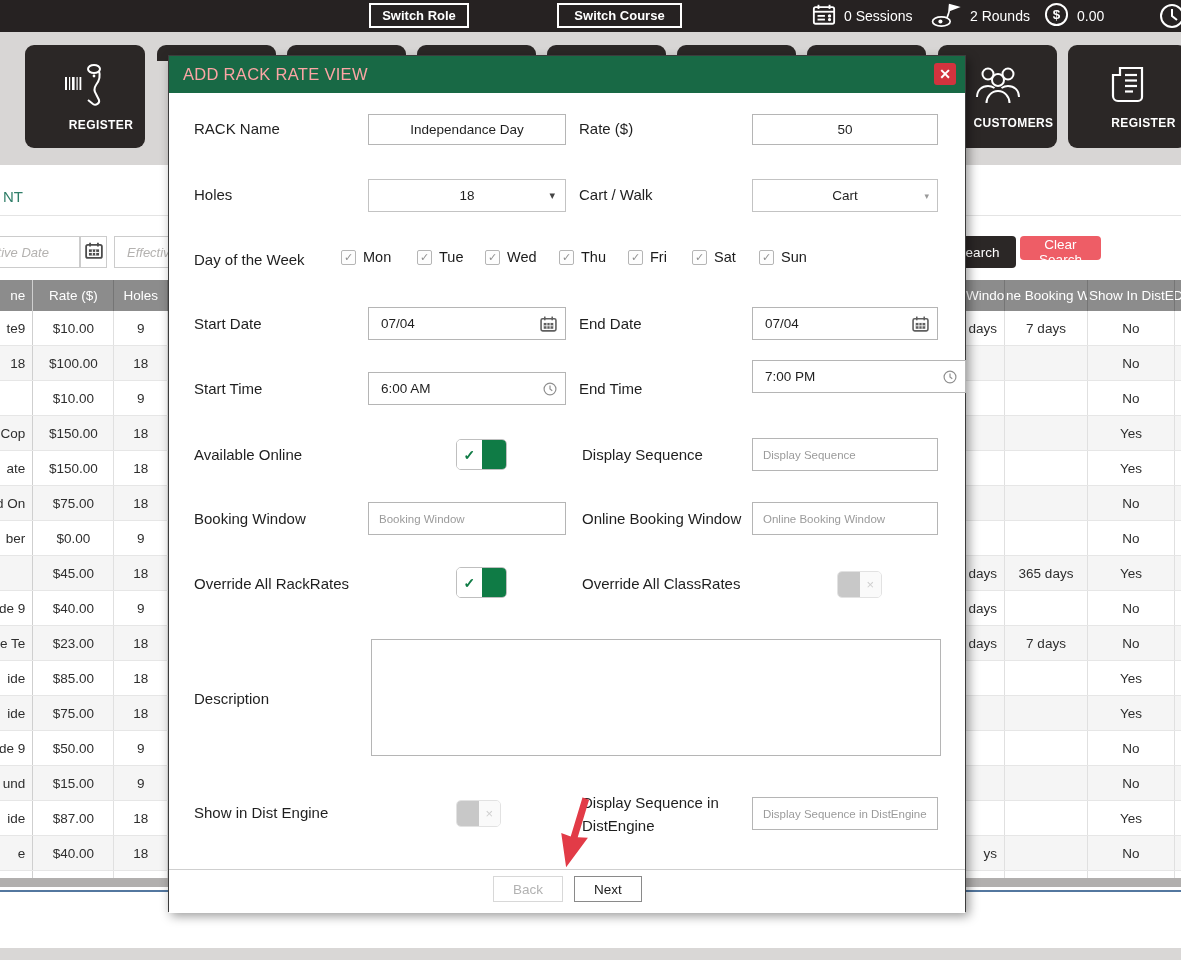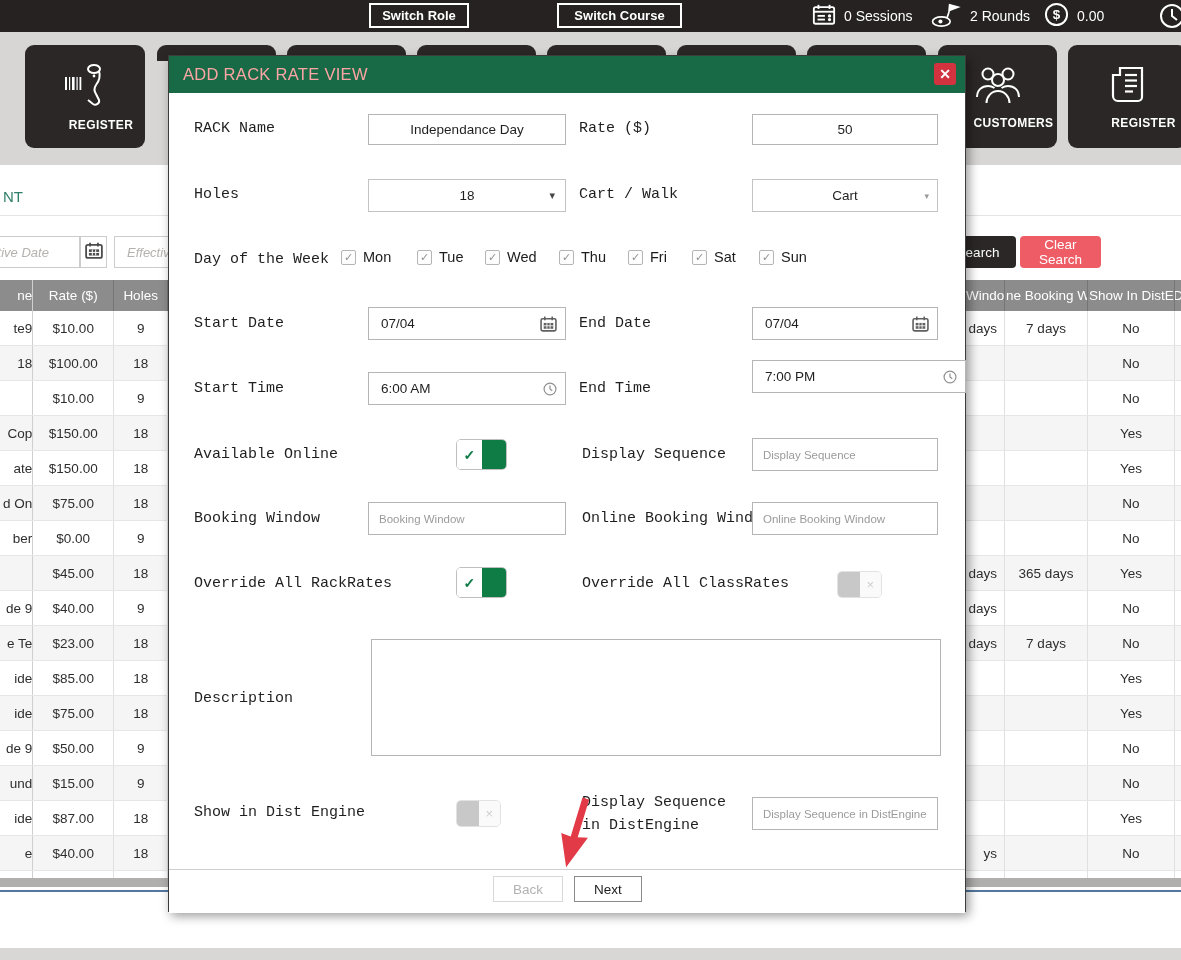--- a/index.html
+++ b/index.html
@@ -31,53 +31,53 @@
   .page-divider{position:absolute;left:0;top:215px;width:1181px;height:1px;background:#e4e4e4;z-index:1;}
   .filter-input{position:absolute;top:236px;height:32px;border:1px solid #ccc;box-sizing:border-box;
                 font-family:inherit;font-style:italic;font-size:13px;color:#555;padding-left:12px;z-index:1;background:#fff;}
   .filter-input::placeholder{color:#b4b2b0;font-style:italic;}
   .fi-1{left:-45px;width:125px;}
   .fi-cal{position:absolute;left:80px;top:236px;width:27px;height:32px;border:1px solid #ccc;box-sizing:border-box;
           background:#fff;display:flex;align-items:center;justify-content:center;z-index:1;cursor:pointer;}
   .fi-2{left:114px;width:120px;}
   .btn-search{position:absolute;left:940px;top:236px;width:76px;height:32px;background:#2b2726;color:#fff;
               border:none;border-radius:4px;font-family:inherit;font-size:13.5px;z-index:1;cursor:pointer;}
-  .btn-clear{position:absolute;left:1020px;top:236px;width:81px;height:32px;background:#ee5d66;color:#fff;
+  .btn-clear{position:absolute;left:1020px;top:236px;width:81px;height:24px;background:#ee5d66;color:#fff;
              border:none;border-radius:4px;font-family:inherit;font-size:13.5px;z-index:1;cursor:pointer;}
   
   .thead{position:absolute;top:280px;height:31px;display:flex;background:#8c8c8c;z-index:1;box-sizing:border-box;}
   .thead-left{left:0;width:168px;}
   .thead-right{left:966px;width:215px;}
   .th{display:flex;align-items:center;color:#fff;font-size:13.5px;box-sizing:border-box;
       border-right:1px solid #757575;overflow:hidden;white-space:nowrap;justify-content:center;}
   .tbody{position:absolute;top:311px;overflow:hidden;z-index:1;height:567px;}
   .tbody-left{left:0;width:168px;}
   .tbody-right{left:966px;width:215px;}
   .trow{display:flex;height:35px;background:#fff;border-bottom:1px solid #e6e6e6;box-sizing:border-box;}
   .trow.alt{background:#f5f5f5;}
   .tc{display:flex;align-items:center;justify-content:center;font-size:13.5px;color:#2e2e2e;
       border-right:1px solid #e0e0e0;box-sizing:border-box;overflow:hidden;white-space:nowrap;}
-  .c-name{width:34px;justify-content:flex-end;padding-right:0;border-right:1px solid #cfcfcf;}
+  .c-name{width:34px;justify-content:flex-end;padding-right:7px;border-right:1px solid #cfcfcf;}
   .c-rate{width:83px;}.c-holes{width:55px;}.c-ext{flex:1;border-right:none;}
   .c-bw{width:39px;justify-content:flex-end;padding-right:7px;}
   .c-obw{width:83px;}.c-dist{width:87px;}.c-d{width:6px;border-right:none;}
   .th.c-name{justify-content:flex-end;}
   .th.c-bw{justify-content:flex-start;padding:0;}
   .th.c-obw,.th.c-dist{justify-content:flex-start;padding-left:1px;}
   .hscrollbar{position:absolute;left:0;top:878px;width:1181px;height:9px;background:#b1afae;z-index:1;cursor:pointer;}
   .blue-line{position:absolute;left:0;top:890px;width:1181px;height:2px;background:#53779f;z-index:1;}
   .bottom-strip{position:absolute;left:0;top:948px;width:1181px;height:12px;background:#d9d7d6;z-index:1;}
   
   .modal{position:absolute;left:168px;top:55px;width:798px;height:857px;background:#fff;z-index:10;
          border:1px solid #3c3c3c;box-sizing:border-box;box-shadow:3px 4px 10px rgba(0,0,0,.4);}
   .m-header{position:absolute;left:0;top:0;width:100%;height:37px;background:#186945;}
   .m-title{position:absolute;left:14px;top:0;line-height:37px;color:#fca5a5;font-size:16.5px;letter-spacing:.3px;}
   .m-close{position:absolute;right:9px;top:7px;width:22px;height:22px;background:#d2333e;border-radius:3px;
            color:#fff;font-size:14px;font-weight:bold;display:flex;align-items:center;justify-content:center;cursor:pointer;}
-  .m-lbl{position:absolute;font-size:15px;color:#1f1f1f;white-space:nowrap;font-family:Liberation Mono, monospace;}
+  .m-lbl{position:absolute;font-size:15px;color:#1f1f1f;white-space:nowrap;}
   .fld{position:absolute;box-sizing:border-box;border:1px solid #b5b5b5;background:#fff;
        display:flex;align-items:center;font-size:13.5px;color:#1f1f1f;}
   .fld-center{justify-content:center;}
   .inp{position:absolute;box-sizing:border-box;border:1px solid #b5b5b5;background:#fff;
        font-family:inherit;font-size:13.5px;color:#1f1f1f;padding:0 10px;}
   .inp::placeholder{color:#9b9b9b;font-size:11.5px;}
   .inp-center{text-align:center;}
   .sel-caret{position:absolute;right:10px;font-size:11px;color:#444;}
   .sel-caret.small{font-size:9px;color:#999;right:8px;}
   .fld-icon{position:absolute;right:8px;display:flex;align-items:center;}

